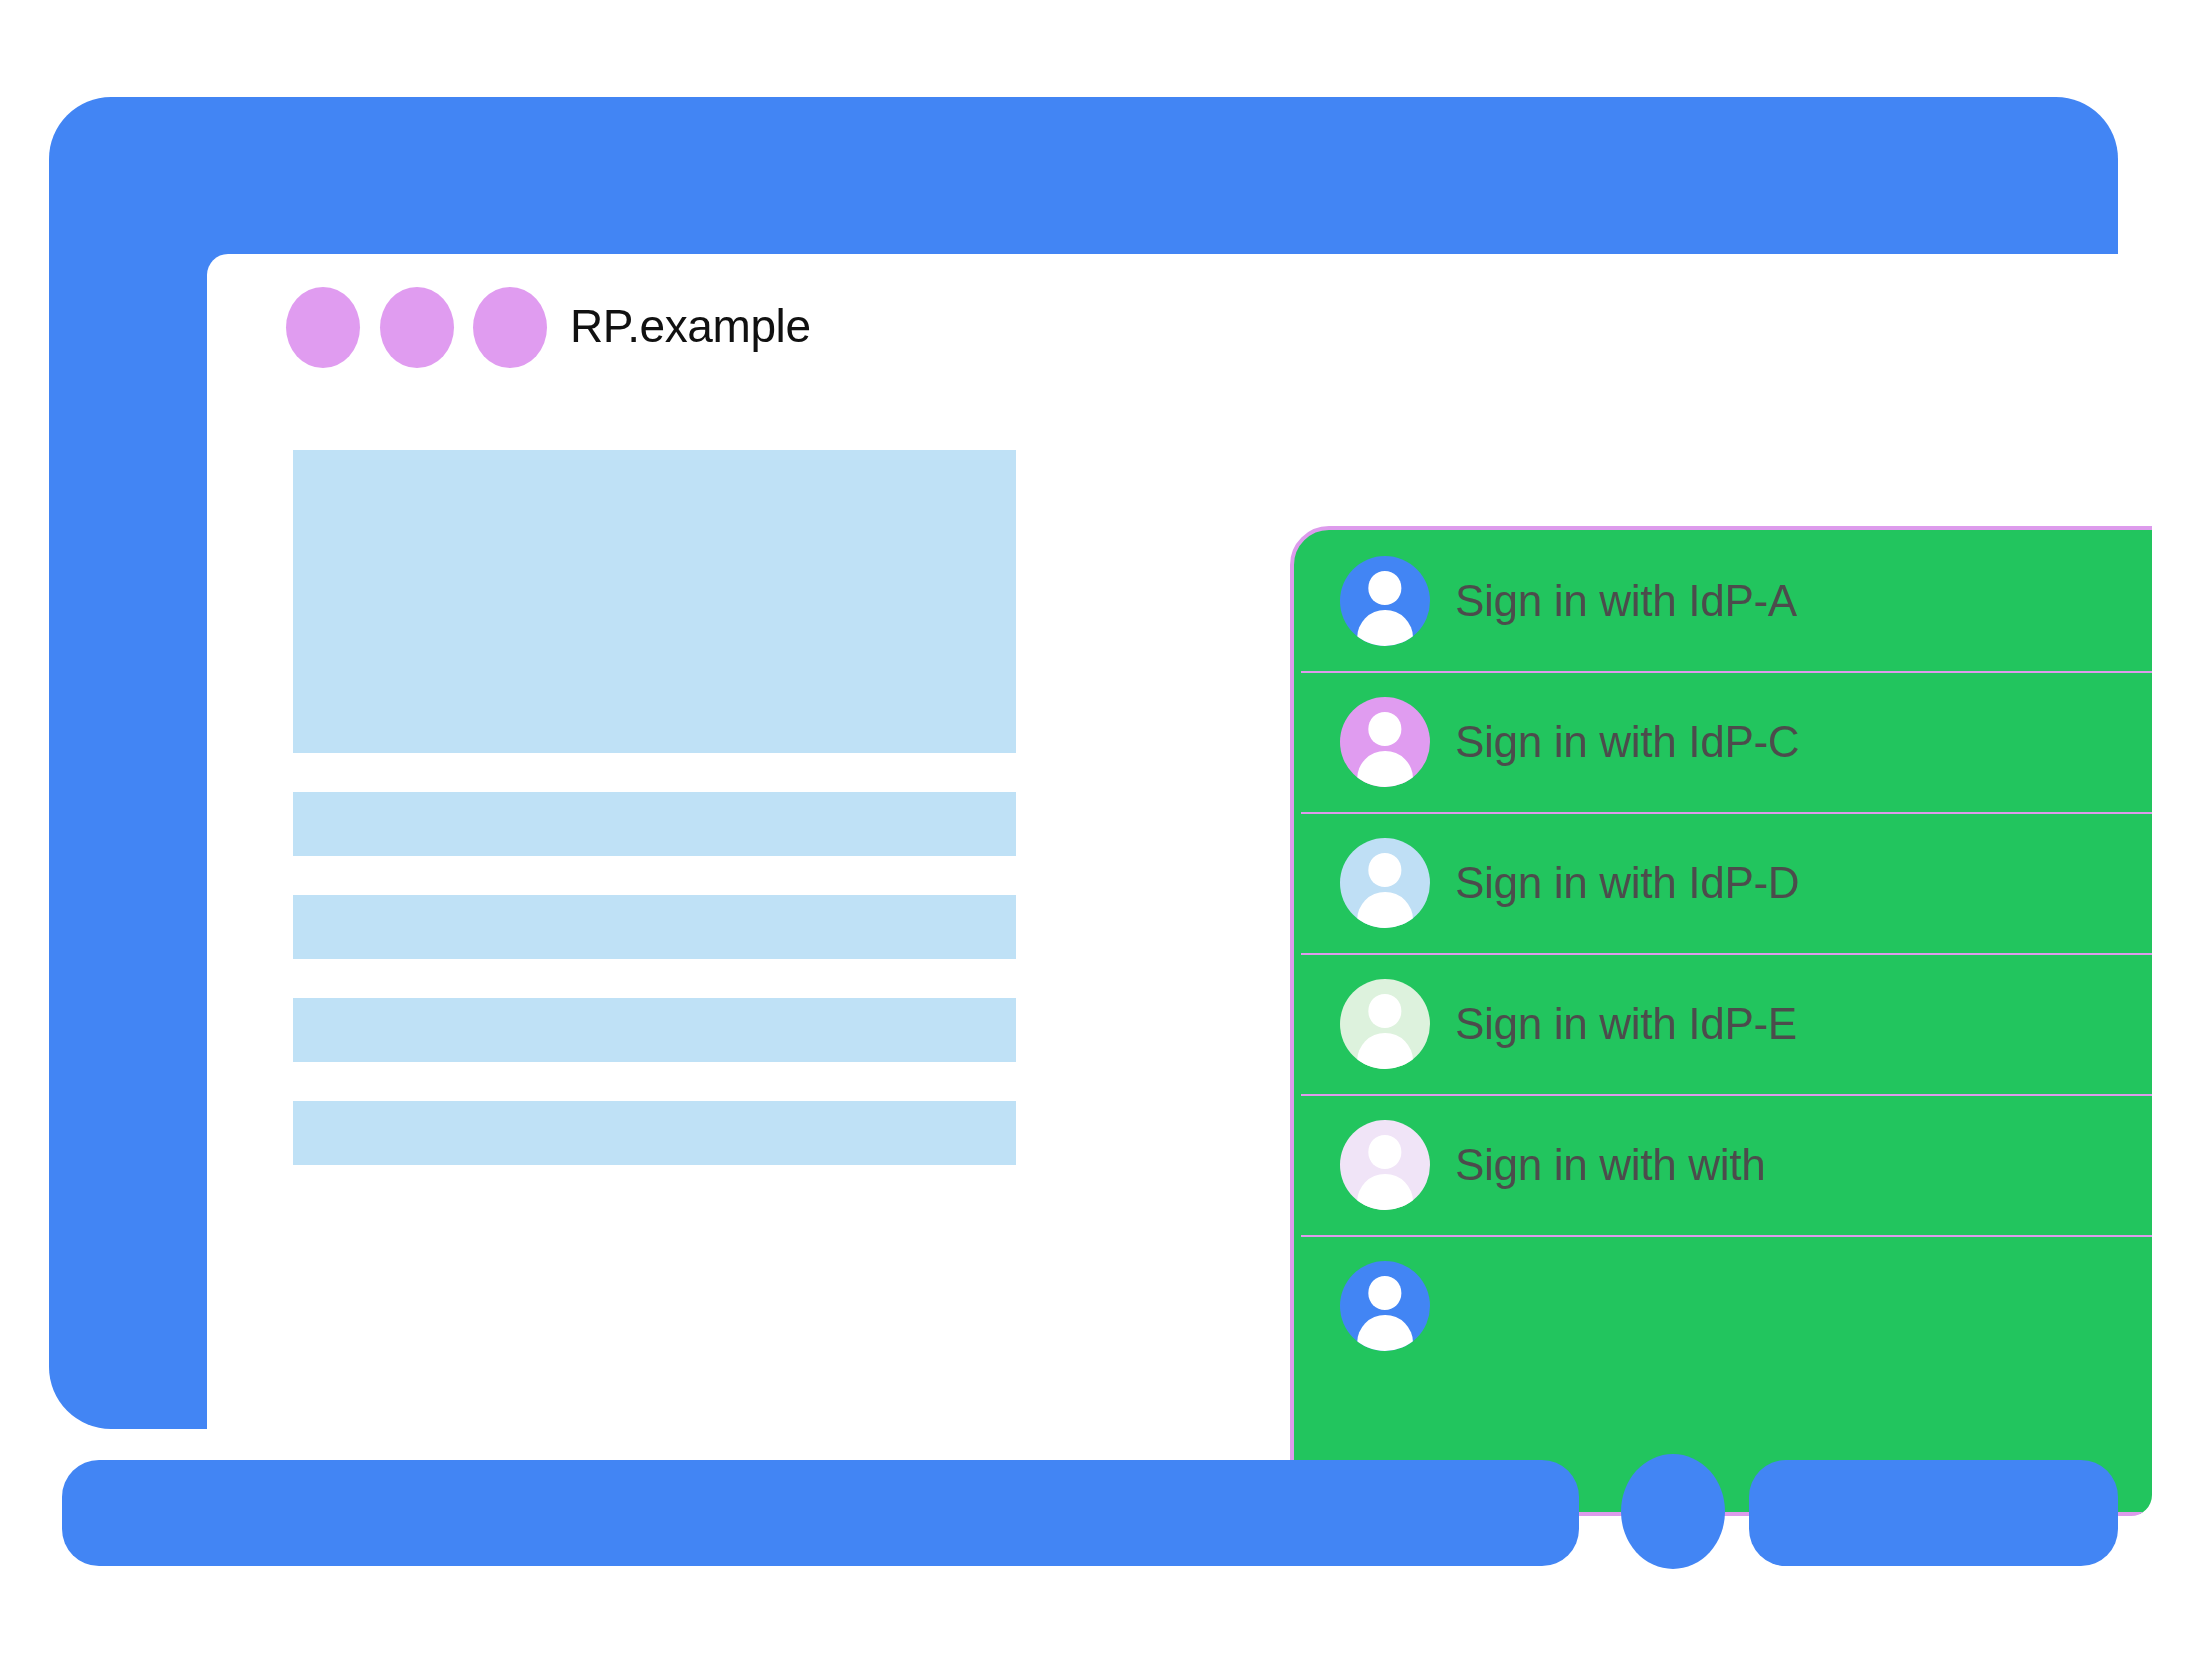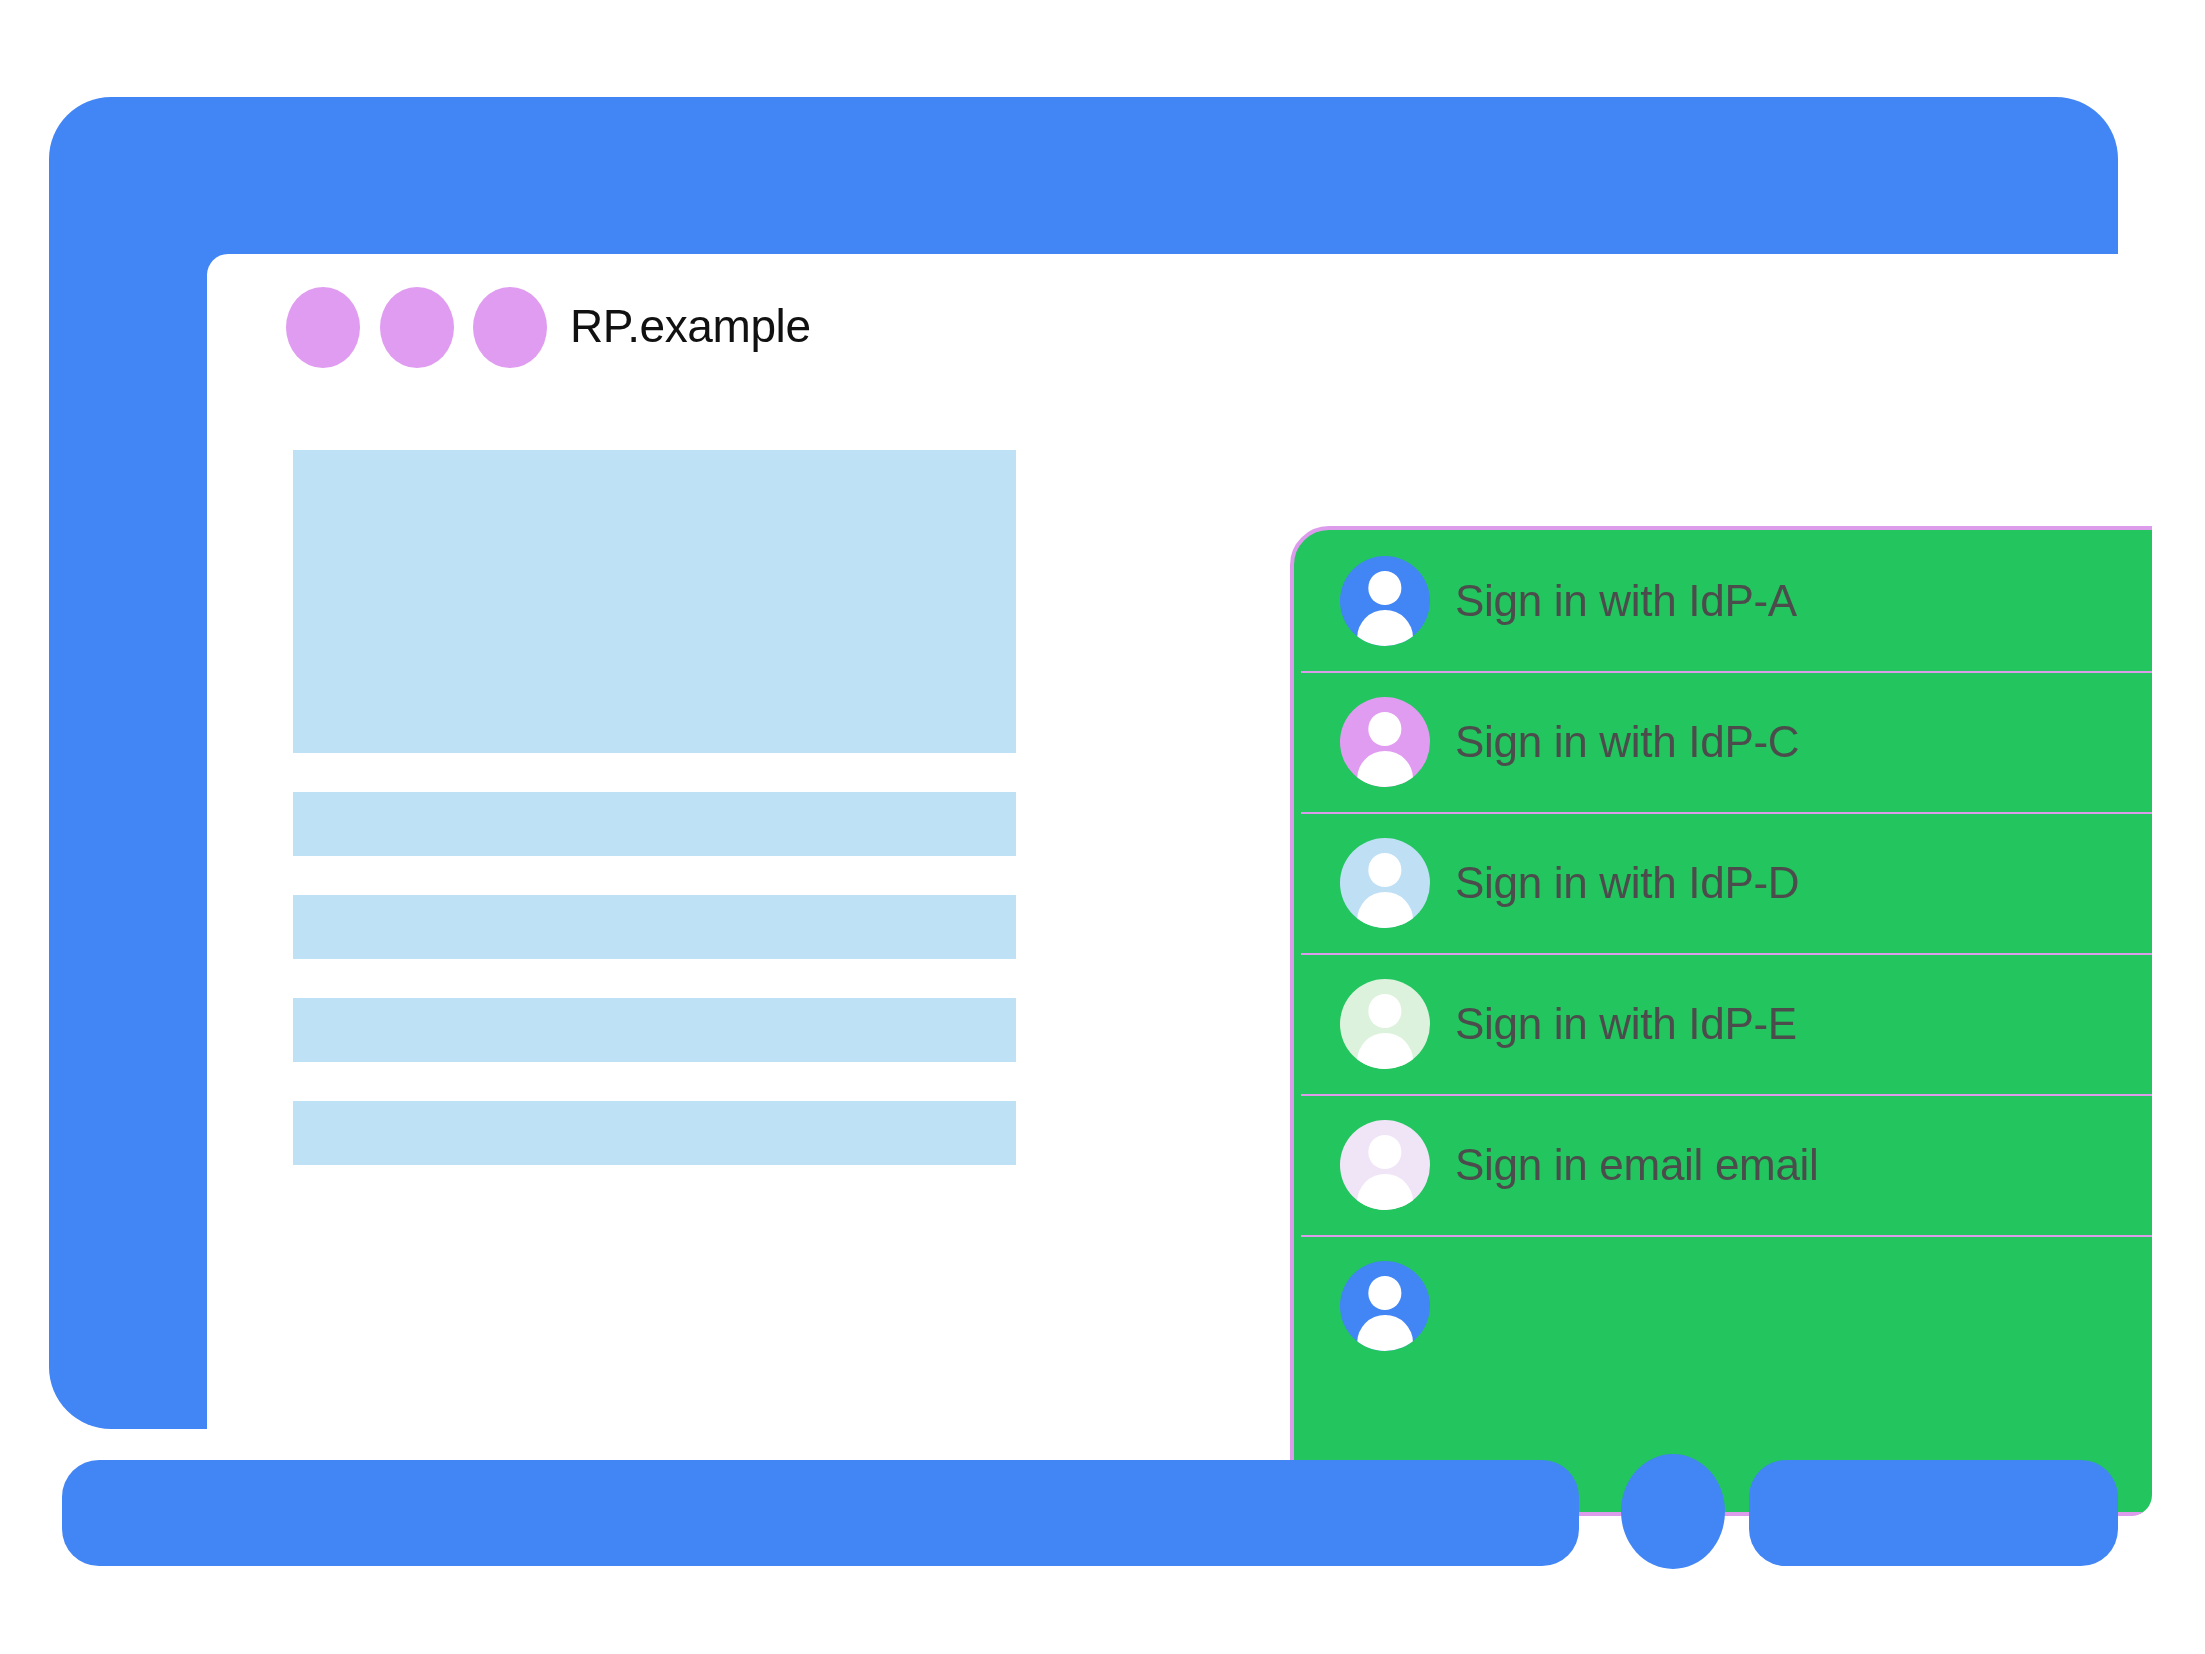--- a/index.html
+++ b/index.html
@@ -218,21 +218,21 @@
           <span class="head"></span>
             <span class="body"></span>
         </span>
         <span class="signin-label">Sign in with IdP-E</span>
       </div>
       <div class="signin-row">
         <span class="avatar" style="background: rgb(240, 228, 247);">
           <span class="head"></span>
             <span class="body"></span>
         </span>
-        <span class="signin-label">Sign in email email</span>
+        <span class="signin-label">Sign in with with</span>
       </div>
       <div class="signin-row">
         <span class="avatar" style="background: rgb(66, 133, 244);">
           <span class="head"></span>
             <span class="body"></span>
         </span>
       </div>
     </div>
 
   </div>

